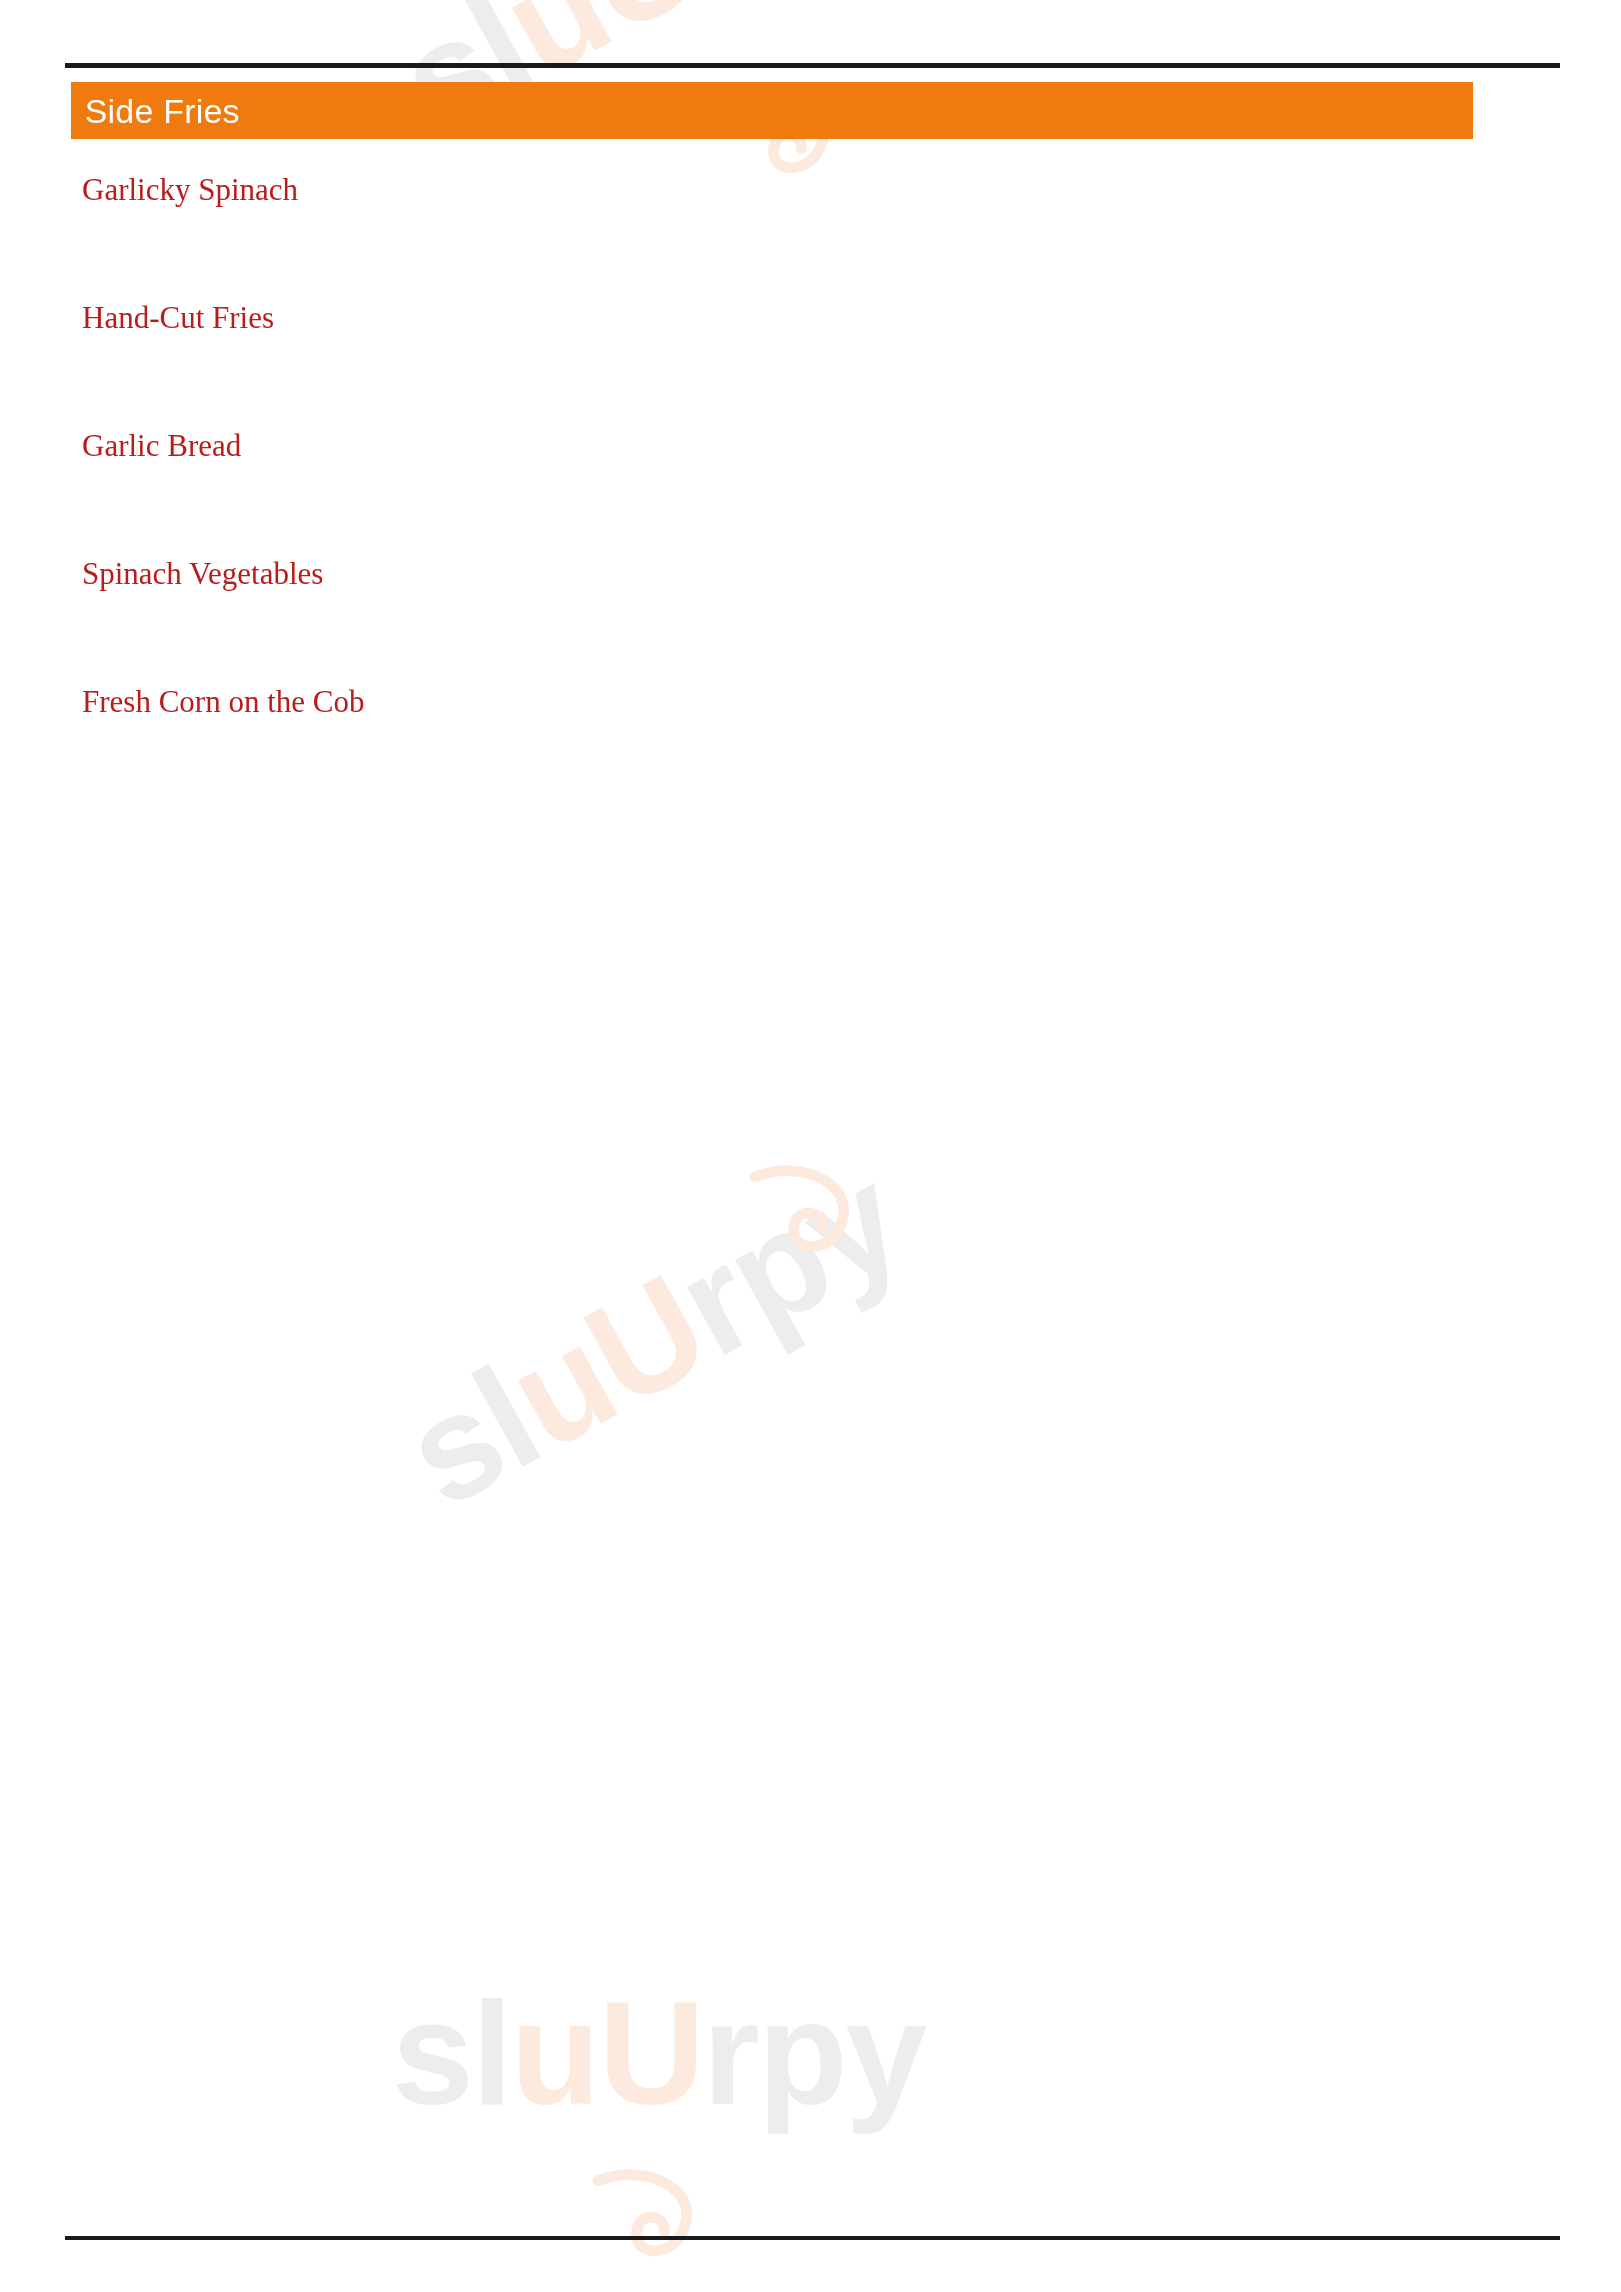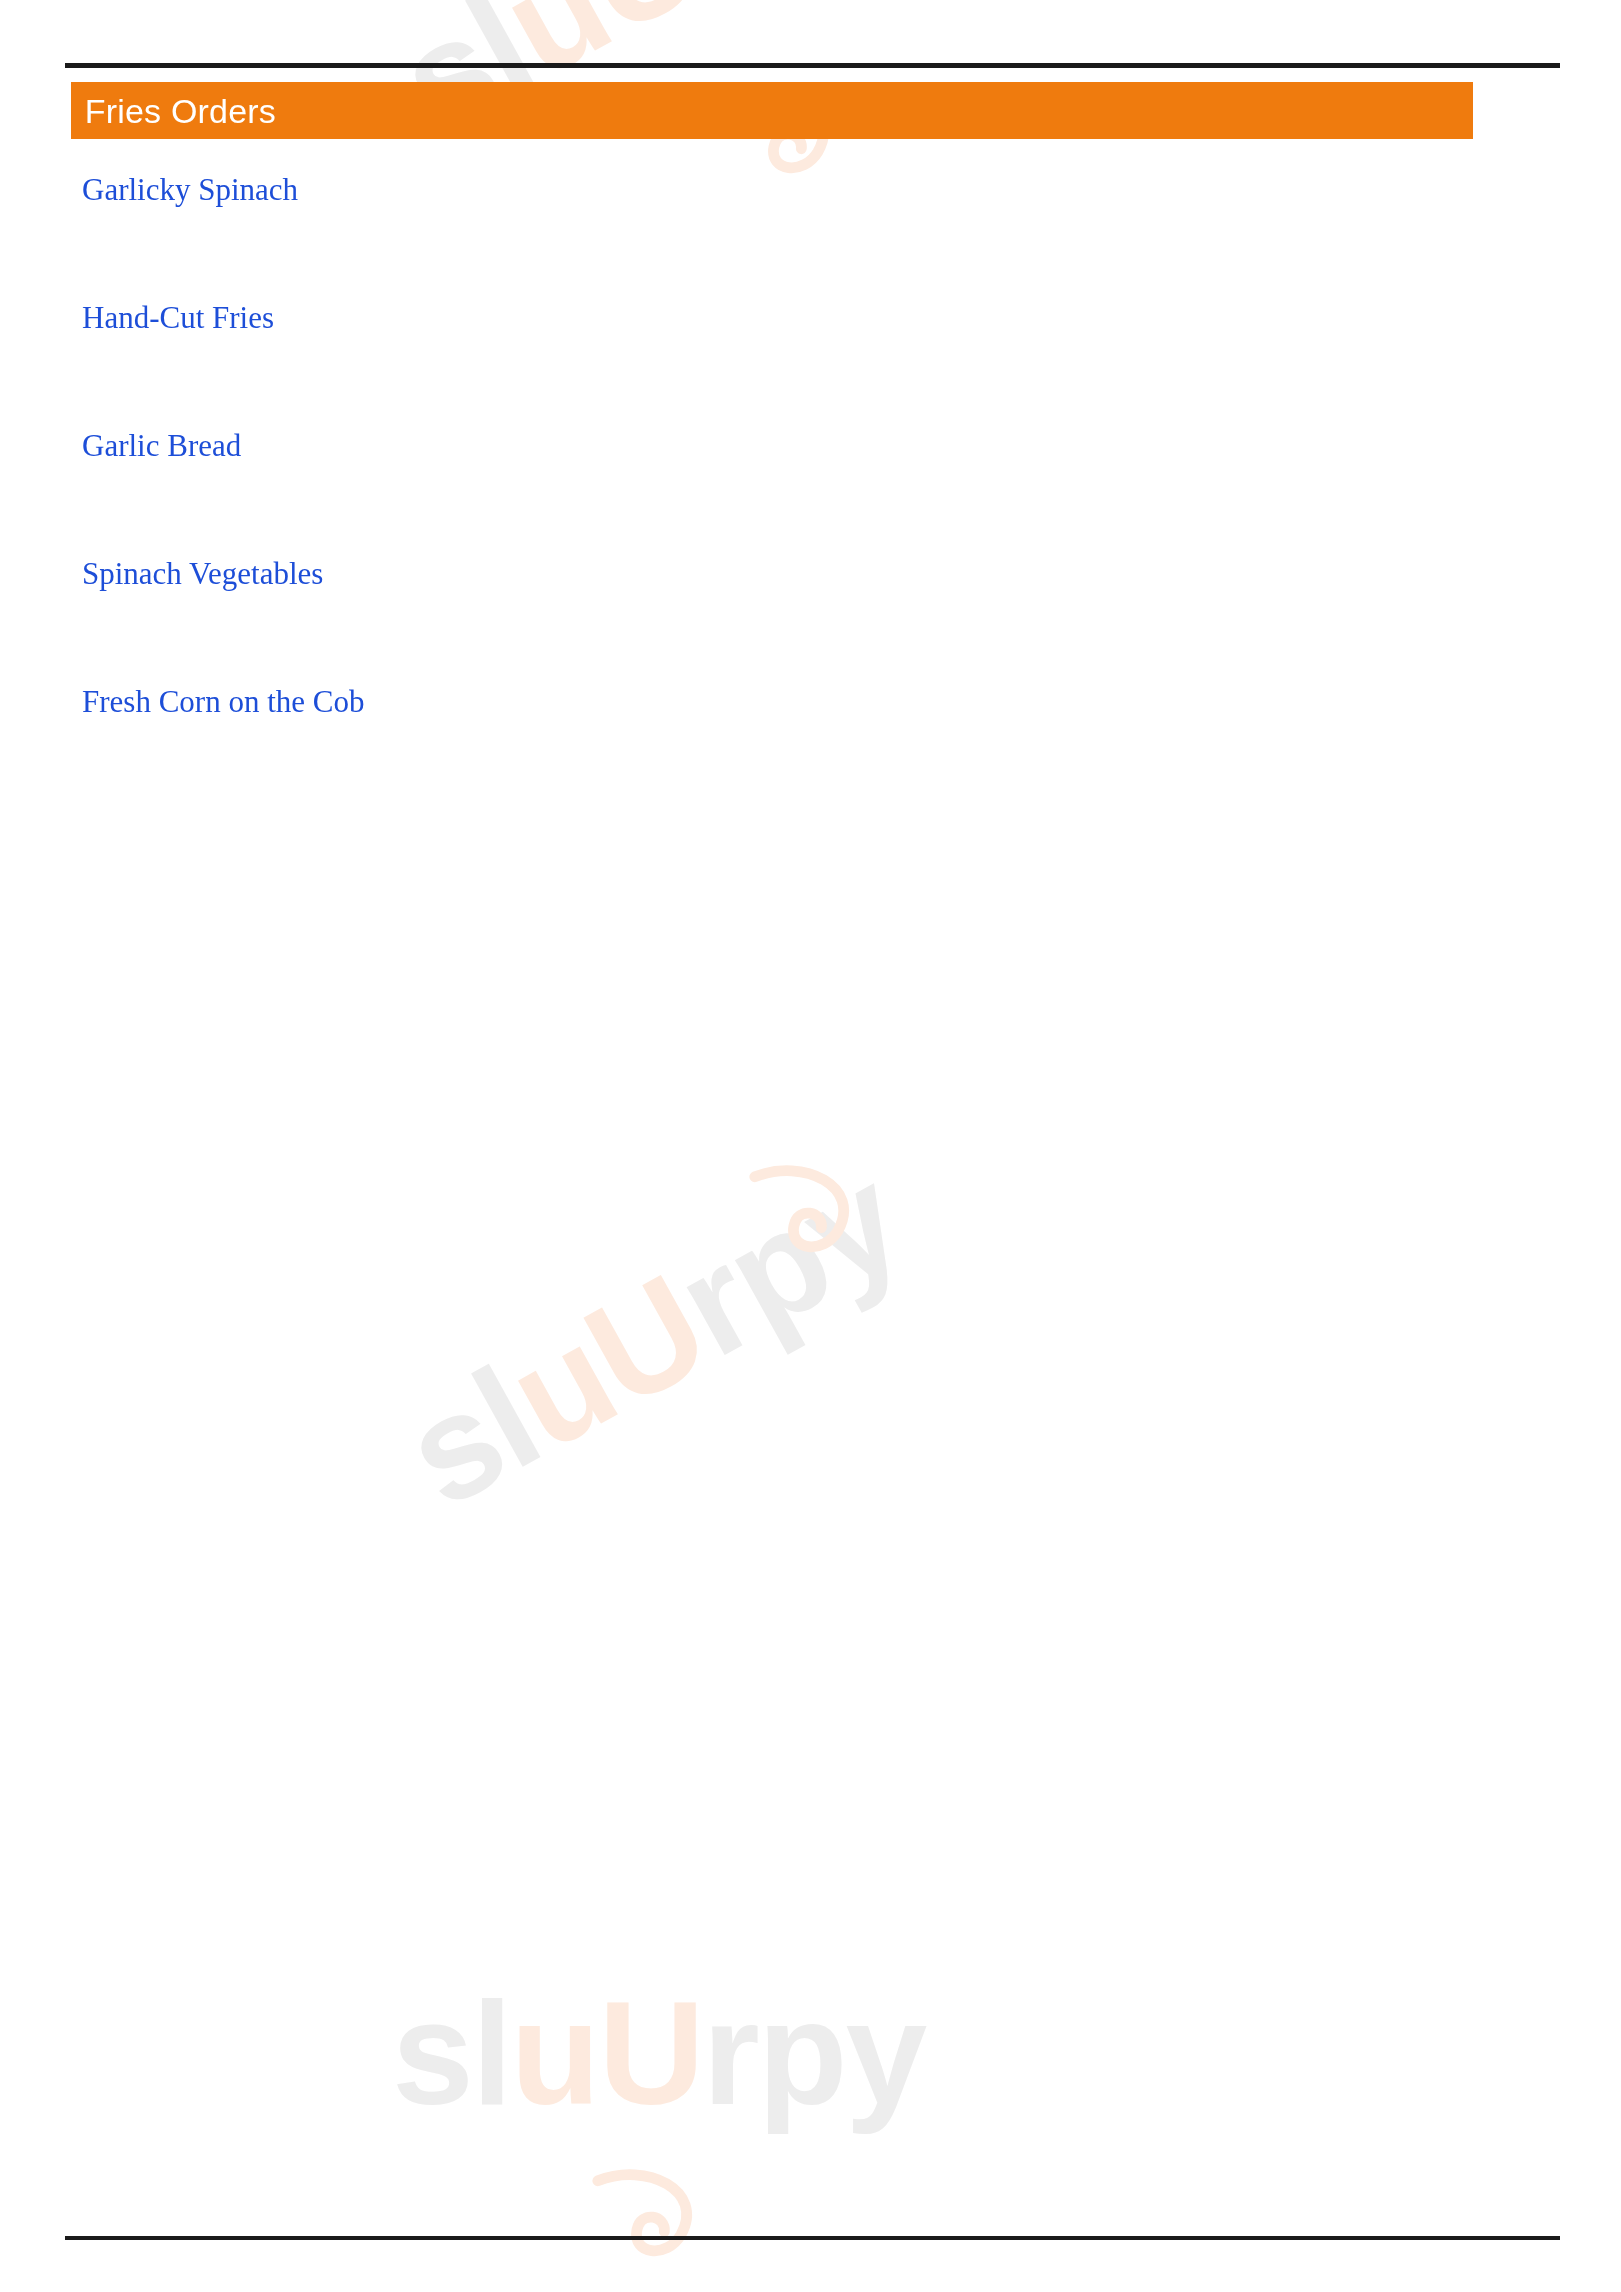--- a/index.html
+++ b/index.html
@@ -67,21 +67,21 @@
   
   .items {
     position: absolute;
     left: 82px;
     top: 174px;
     width: 1274px;
   }
   .item {
     font-family: "Liberation Serif", serif;
     font-size: 31px;
-    color: #1d4ed8;
+    color: #b91c1c;
     line-height: 1.0;
     margin-bottom: 0;
     height: 128px;
   }
   .item:first-child { height: 128px; }
 
   
   .wm {
     position: absolute;
     user-select: none;
@@ -135,21 +135,21 @@
     <path d="M10 20 C 60 0, 120 30, 95 75 C 80 100, 45 95, 50 70 C 54 50, 80 55, 78 72" fill="none" stroke="#fdeade" stroke-width="11" stroke-linecap="round"></path>
   </svg>
   <svg class="wm-swirl" style="left:588px; top:2166px;" width="137" height="108" viewBox="0 0 140 110">
     <path d="M10 15 C 60 -5, 120 25, 95 70 C 80 95, 45 90, 50 65 C 54 45, 80 50, 78 67" fill="none" stroke="#fdeade" stroke-width="11" stroke-linecap="round"></path>
   </svg>
 
   <div class="top-rule"></div>
   <div class="bottom-rule"></div>
 
   <div class="section-bar">
-    <span class="title">Fries Orders</span>
+    <span class="title">Side Fries</span>
   </div>
 
   <div class="items">
     <div class="item">Garlicky Spinach</div>
     <div class="item">Hand-Cut Fries</div>
     <div class="item">Garlic Bread</div>
     <div class="item">Spinach Vegetables</div>
     <div class="item">Fresh Corn on the Cob</div>
   </div>
 

